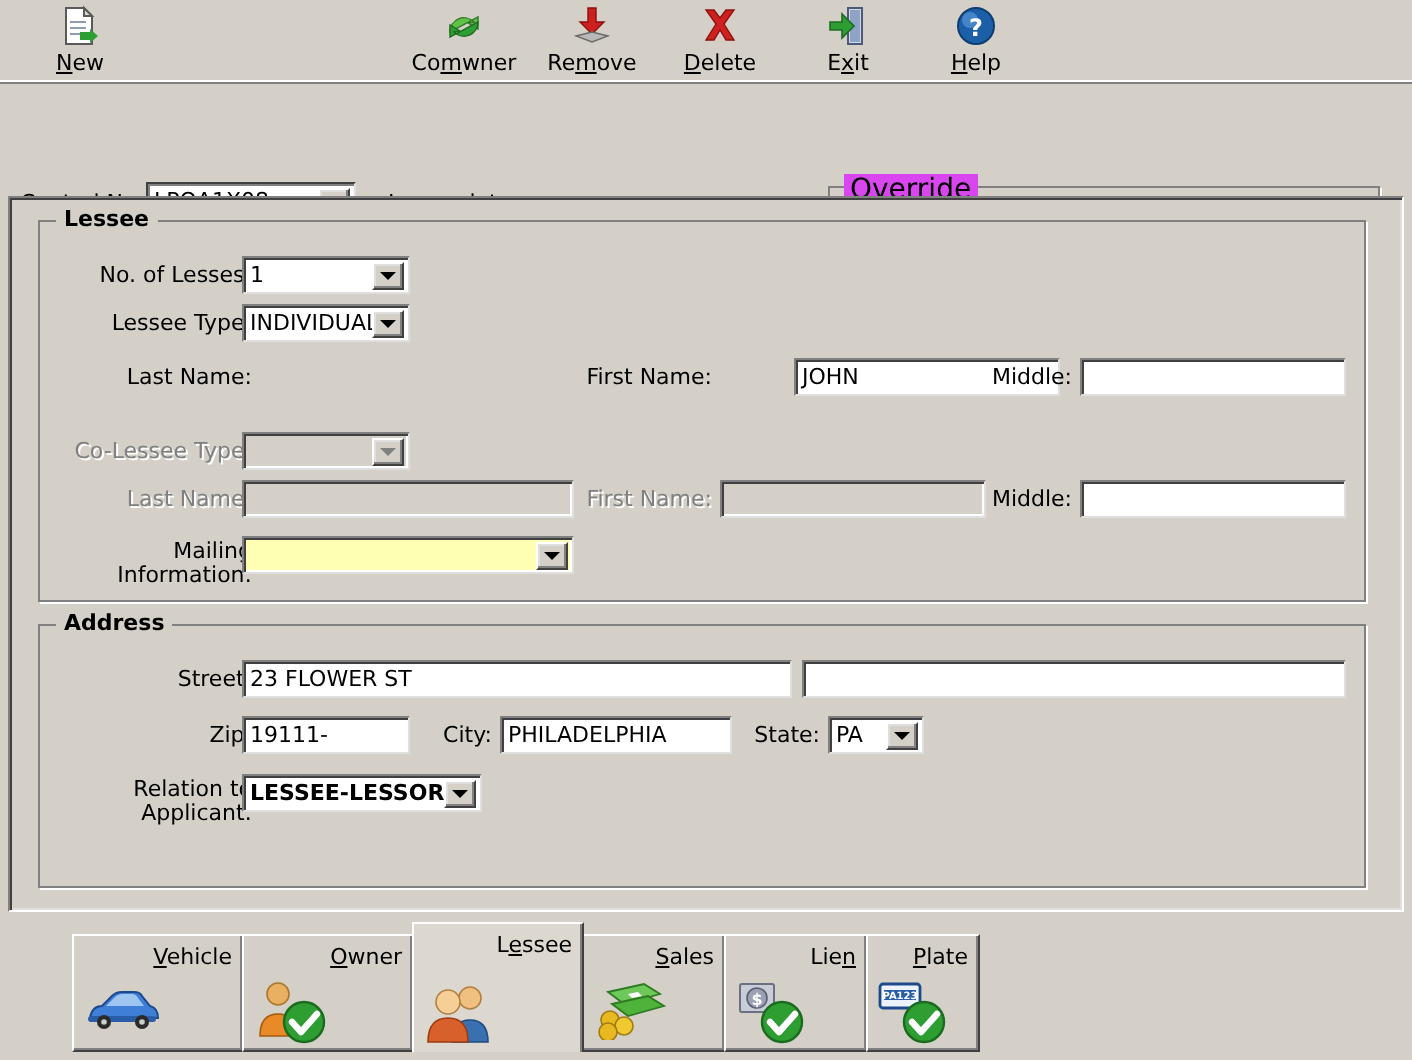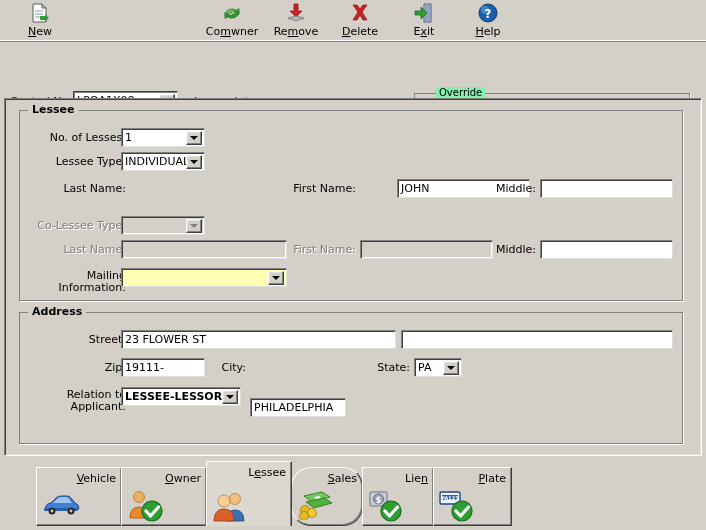--- a/index.html
+++ b/index.html
@@ -52,21 +52,21 @@
   .tri.dis { border-top-color:#808080; }
   #lblStatus { position:absolute; left:194px; top:52px; }
   #lblTransmit { position:absolute; left:72px; top:75px; }
 
   
   #grpOverride {
     position:absolute; left:414px; top:50px; width:276px; height:38px;
     border:1px solid #808080; box-shadow: 1px 1px 0 #ffffff;
   }
   #grpOverride .legend {
-    position:absolute; left:21px; top:-7px; background:#86efac; padding:0 3px; font-size:10px;
+    position:absolute; left:7px; top:-7px; background:#d946ef; padding:0 3px; font-size:14px;
   }
   .cbrow { position:absolute; top:13px; display:flex; align-items:center; }
   .cbox {
     width:13px; height:13px; background:#fff;
     border:1px solid #808080; border-right-color:#dfdfdf; border-bottom-color:#dfdfdf;
     box-shadow: inset 1px 1px 0 #404040, inset -1px -1px 0 #fff;
     margin-right:5px;
   }
   .cbrow .cl { font-size:11px; white-space:nowrap; }
 
@@ -303,21 +303,21 @@
     <div class="tf" style="left:381px; top:17px; width:272px;">
       <span class="v"></span>
     </div>
 
     <span class="lab" style="left:10px; top:48px; width:96px;">Zip:</span>
     <div class="tf" style="left:101px; top:45px; width:84px;">
       <span class="v">19111-</span>
     </div>
 
     <span class="lab" style="left:190px; top:48px; width:36px;">City:</span>
-    <div class="tf" style="left:230px; top:45px; width:96px;margin-top:40px;">
+    <div class="tf" style="left:230px; top:45px; width:116px;">
       <span class="v">PHILADELPHIA</span>
     </div>
 
     <span class="lab" style="left:350px; top:48px; width:40px;">State:</span>
     <div class="dd" style="left:394px; top:45px; width:48px;">
       <span class="v">PA</span>
       <span class="ddarrow">
           <i class="tri"></i>
         </span>
     </div>
@@ -367,21 +367,21 @@
     <span class="ticon">
       <svg width="40" height="34" viewBox="0 0 40 34">
         <circle cx="24" cy="10" r="5.5" fill="#f0c080" stroke="#b08040" stroke-width="0.8"></circle>
         <path d="M15 32 q0 -11 9 -11 q9 0 9 11 z" fill="#3a6fb0" stroke="#204a80" stroke-width="0.8"></path>
         <circle cx="13" cy="12" r="6" fill="#f5cf95" stroke="#b08040" stroke-width="0.8"></circle>
         <path d="M3 32 q0 -12 10 -12 q10 0 10 12 z" fill="#d8602a" stroke="#9a3c12" stroke-width="0.8"></path>
       </svg>
     </span>
   </div>
 
-  <div class="tab" style="left:263px; width:72px;border-radius:20px;">
+  <div class="tab" style="left:263px; width:72px;">
     <span class="tlab"><span></span><u>S</u><span>ales</span></span>
     <span class="ticon">
       <svg width="40" height="32" viewBox="0 0 40 32">
         <path d="M8 8 l18 -4 l8 5 l-18 5 z" fill="#6fc85a" stroke="#2d7a22" stroke-width="0.9"></path>
         <path d="M10 14 l18 -4 l8 5 l-18 5 z" fill="#4fb23a" stroke="#2d7a22" stroke-width="0.9"></path>
         <path d="M18 9 l5 -1 l2 2 l-5 1 z" fill="#fff"></path>
         <circle cx="9" cy="22" r="4.5" fill="#e8b820" stroke="#a07c10" stroke-width="0.8"></circle>
         <circle cx="16" cy="25" r="4.5" fill="#f0c830" stroke="#a07c10" stroke-width="0.8"></circle>
         <circle cx="8" cy="28" r="4.5" fill="#e8b820" stroke="#a07c10" stroke-width="0.8"></circle>
       </svg>
@@ -394,21 +394,21 @@
       <svg width="40" height="34" viewBox="0 0 40 34">
         <rect x="3" y="4" width="17" height="14" rx="1" fill="#c8cdd8" stroke="#6a7080" stroke-width="1"></rect>
         <circle cx="11.5" cy="11" r="5" fill="#9aa2b4" stroke="#5a6070" stroke-width="0.8"></circle>
         <text x="11.5" y="14.5" font-size="8" font-weight="bold" fill="#fff" text-anchor="middle" font-family="DejaVu Sans, sans-serif">$</text>
         <circle cx="24" cy="23" r="10" fill="#2e9e32" stroke="#1b6b1e" stroke-width="1.2"></circle>
         <path d="M18 23 l4.5 5 l8 -9" stroke="#fff" stroke-width="3.2" fill="none" stroke-linecap="round" stroke-linejoin="round"></path>
       </svg>
     </span>
   </div>
 
-  <div class="tab" style="left:405px; width:79px;">
+  <div class="tab" style="left:405px; width:57px;">
     <span class="tlab"><span></span><u>P</u><span>late</span></span>
     <span class="ticon">
       <svg width="40" height="34" viewBox="0 0 40 34">
         <rect x="2" y="4" width="20" height="12" rx="1.5" fill="#eef2fa" stroke="#1c4a8a" stroke-width="1.4"></rect>
         <rect x="4" y="7" width="16" height="5" fill="#2a5ea8"></rect>
         <text x="12" y="11.6" font-size="5" font-weight="bold" fill="#fff" text-anchor="middle" font-family="DejaVu Sans, sans-serif">PA123</text>
         <circle cx="24" cy="23" r="10" fill="#2e9e32" stroke="#1b6b1e" stroke-width="1.2"></circle>
         <path d="M18 23 l4.5 5 l8 -9" stroke="#fff" stroke-width="3.2" fill="none" stroke-linecap="round" stroke-linejoin="round"></path>
       </svg>
     </span>

